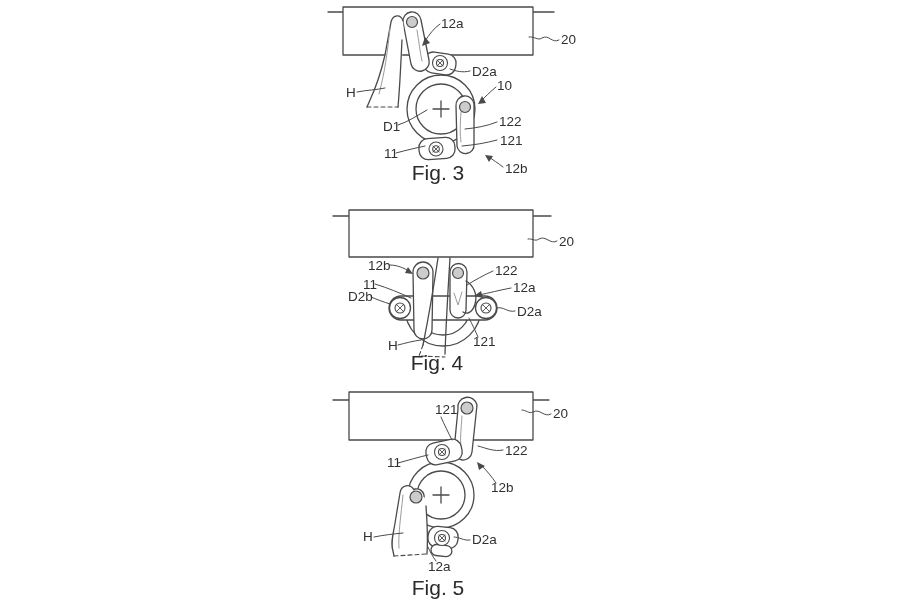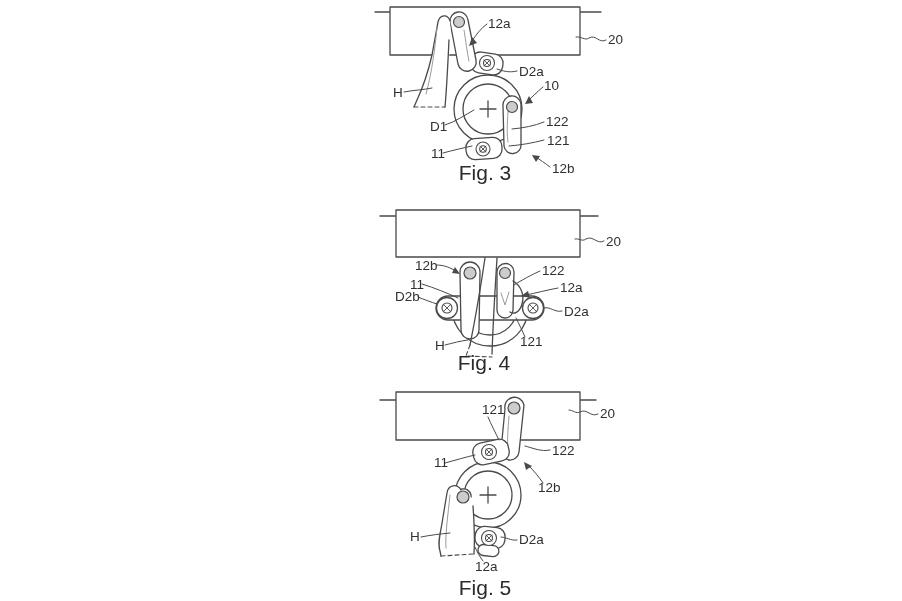--- a/index.html
+++ b/index.html
@@ -1,17 +1,17 @@
 <!DOCTYPE html>
 <html><head>
 <meta charset="utf-8">
 <style>
   html,body{margin:0;padding:0;background:#ffffff;}
   #page{position:relative;width:770px;height:601px;background:#ffffff;overflow:hidden;
-        font-family:"Liberation Sans",sans-serif;margin-left:47px;}
+        font-family:"Liberation Sans",sans-serif;}
   svg text{font-family:"Liberation Sans",sans-serif;}
   .ref{font-size:13.5px;fill:#303030;}
   .cap{font-size:21px;fill:#2b2b2b;}
   .part{fill:#ffffff;stroke:#4a4a4a;stroke-width:1.3;stroke-linejoin:round;}
   .partfill{fill:#ffffff;stroke:none;}
   .edge{fill:none;stroke:#4a4a4a;stroke-width:1.3;stroke-linecap:round;}
   .edge-dash{fill:none;stroke:#4a4a4a;stroke-width:1.1;stroke-dasharray:4 3;stroke-linecap:round;}
   .shade{fill:none;stroke:#9b9b9b;stroke-width:1;stroke-linecap:round;}
   .leader{fill:none;stroke:#4a4a4a;stroke-width:1;stroke-linecap:round;}
   .ah{fill:#4a4a4a;stroke:none;}

